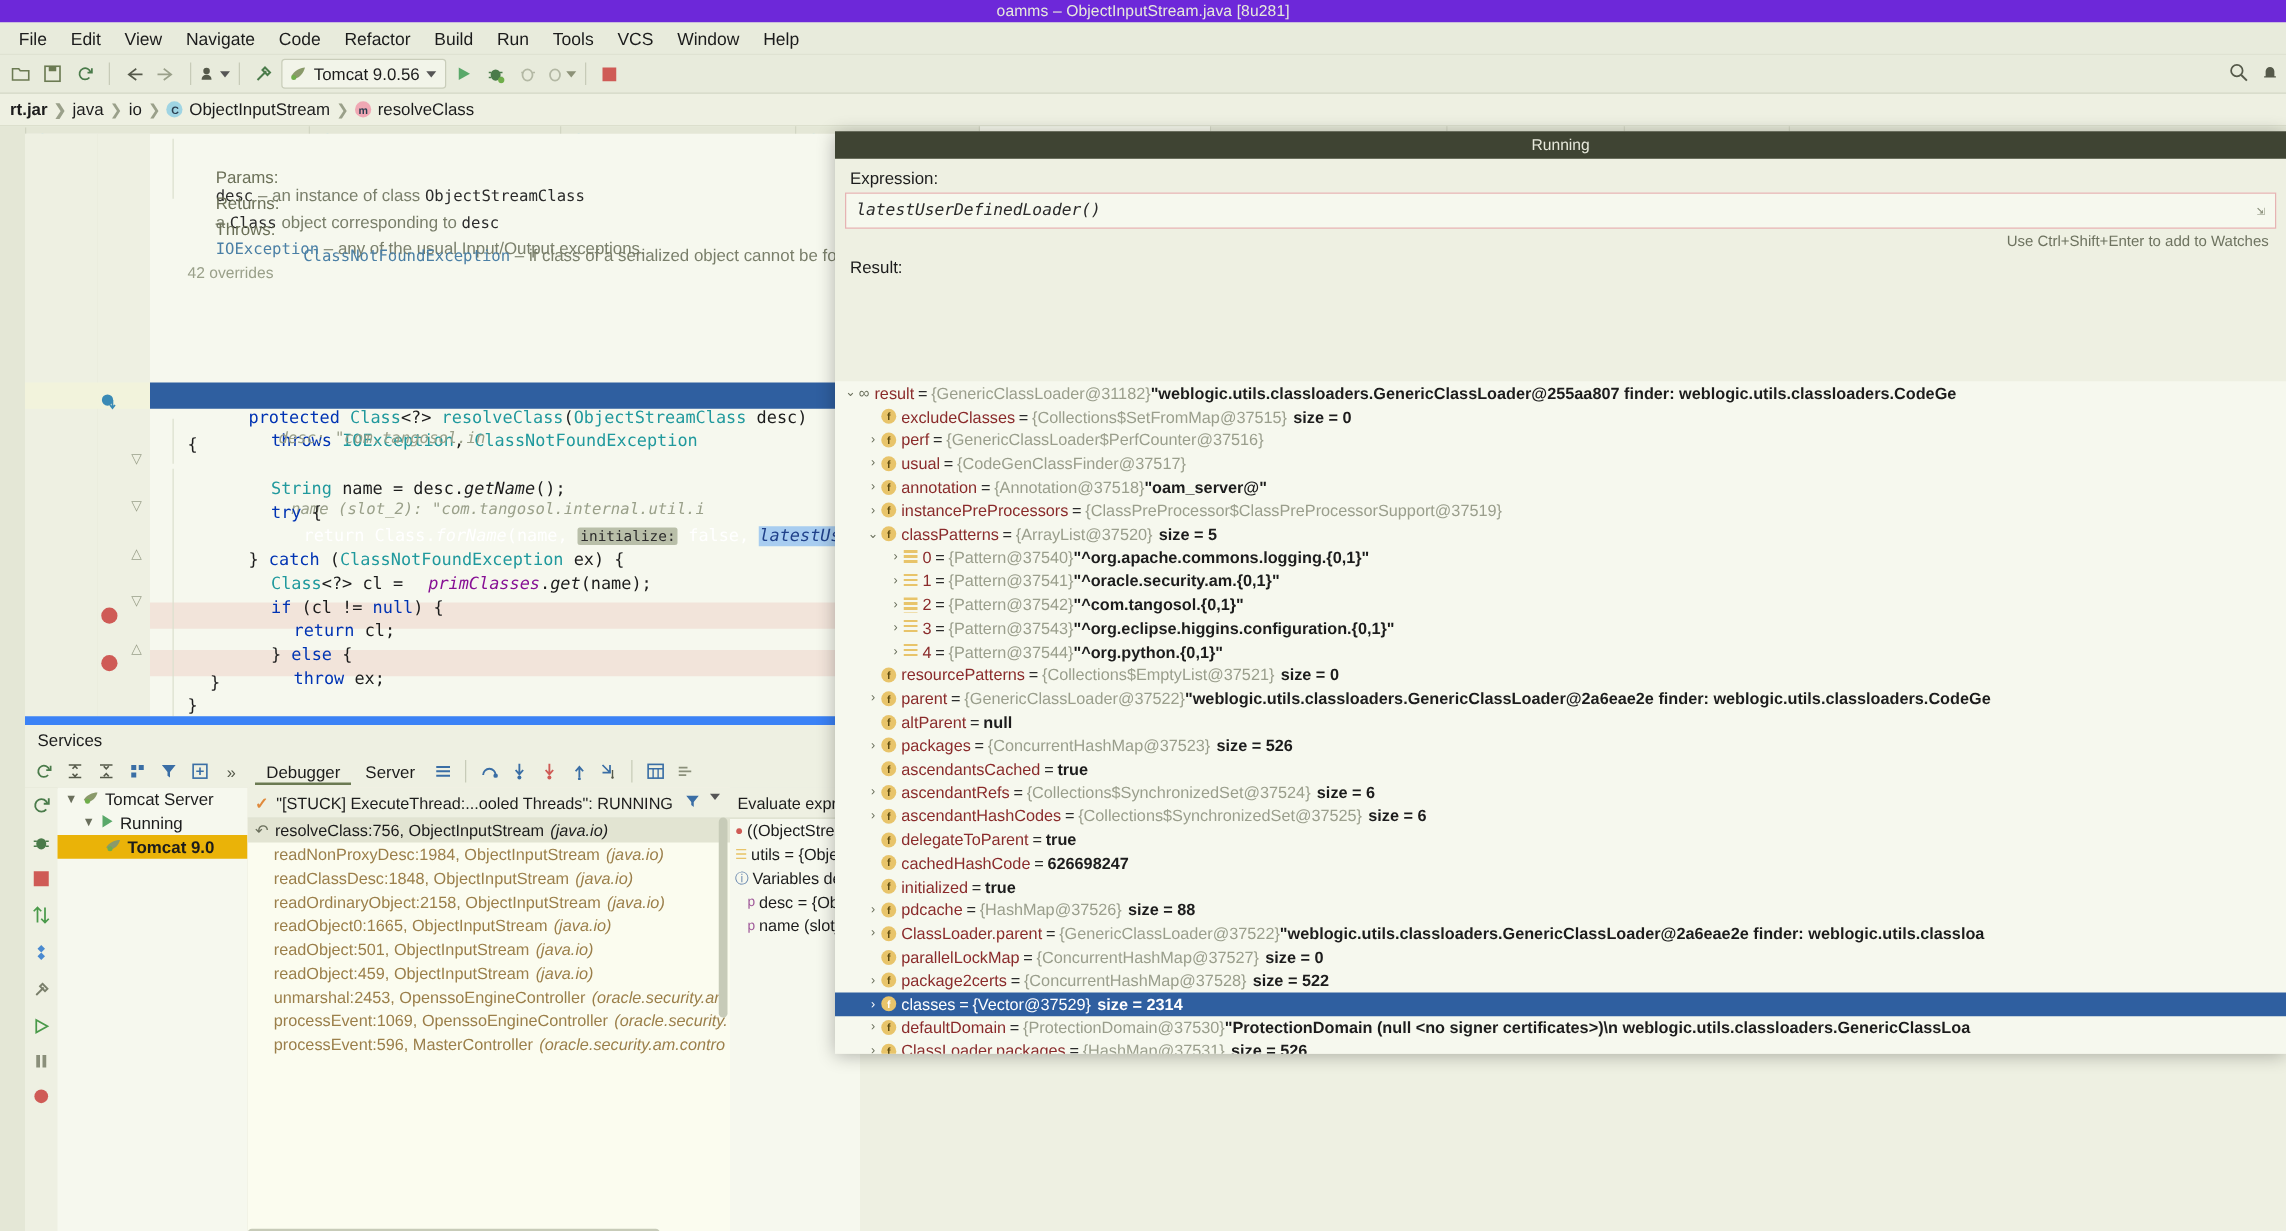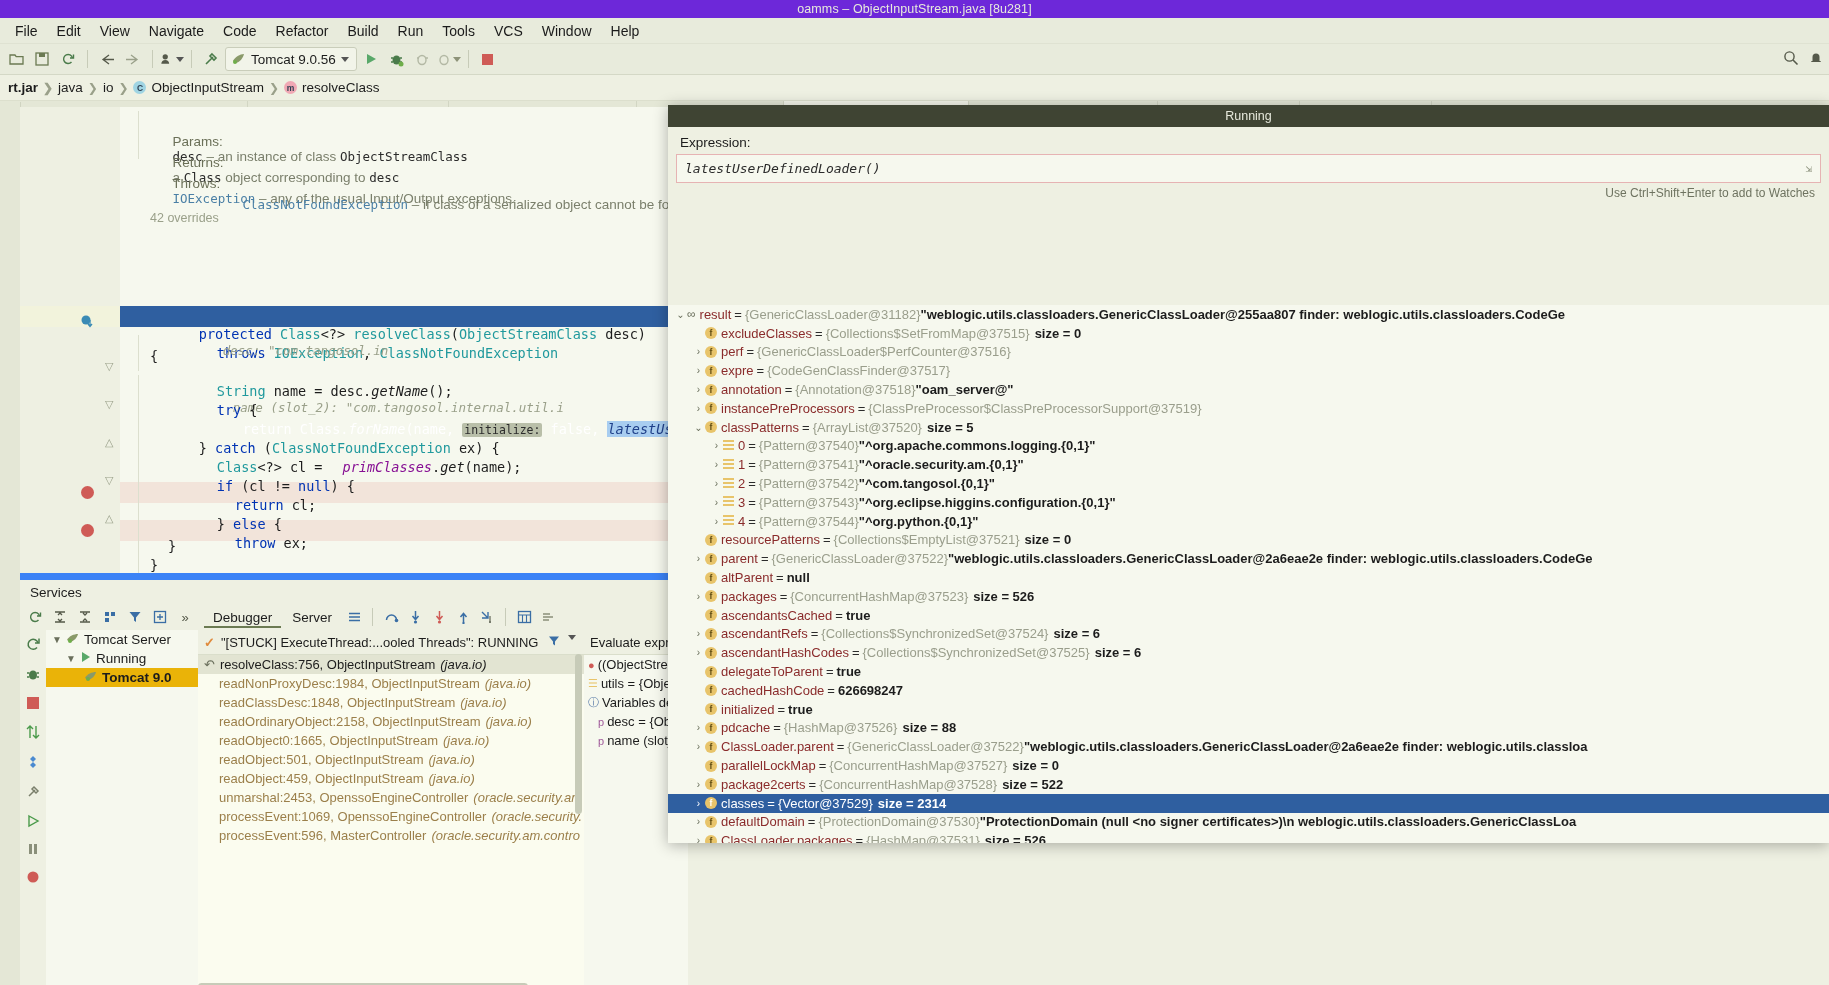--- a/index.html
+++ b/index.html
@@ -776,20 +776,21 @@
   <div class="evaldlg">
     <div class="evalhdr">
       <span>Running</span>
     </div>
     <div class="evallbl">Expression:</div>
     <div class="exprbox">
       <span>latestUserDefinedLoader()</span>
       <span style="margin-left:auto;padding-right:8px;color:#8a8f7a;font-size:11px">⇲</span>
     </div>
     <div class="hintline">Use Ctrl+Shift+Enter to add to Watches</div>
+    <div class="reslbl">Result:</div>
 
     <div class="restree">
 
     <div class="trow" style="padding-left: 6px;">
           <span class="arrow">⌄</span>
           <span style="color: rgb(106, 111, 92); margin-right: 4px; font-size: 12px; flex: 0 0 auto;">∞</span>
           <span class="vname">result</span>
           <span class="veq">=</span>
           <span class="vtype">{GenericClassLoader@31182}</span>
           <span class="vstr"> "weblogic.utils.classloaders.GenericClassLoader@255aa807 finder: weblogic.utils.classloaders.CodeGe</span>
@@ -805,21 +806,21 @@
         <div class="trow" style="padding-left: 24px;">
           <span class="arrow">›</span>
           <span class="ficon">f</span>
           <span class="vname">perf</span>
           <span class="veq">=</span>
           <span class="vtype">{GenericClassLoader$PerfCounter@37516}</span>
         </div>
         <div class="trow" style="padding-left: 24px;">
           <span class="arrow">›</span>
           <span class="ficon">f</span>
-          <span class="vname">expre</span>
+          <span class="vname">usual</span>
           <span class="veq">=</span>
           <span class="vtype">{CodeGenClassFinder@37517}</span>
         </div>
         <div class="trow" style="padding-left: 24px;">
           <span class="arrow">›</span>
           <span class="ficon">f</span>
           <span class="vname">annotation</span>
           <span class="veq">=</span>
           <span class="vtype">{Annotation@37518}</span>
           <span class="vstr"> "oam_server@"</span>

